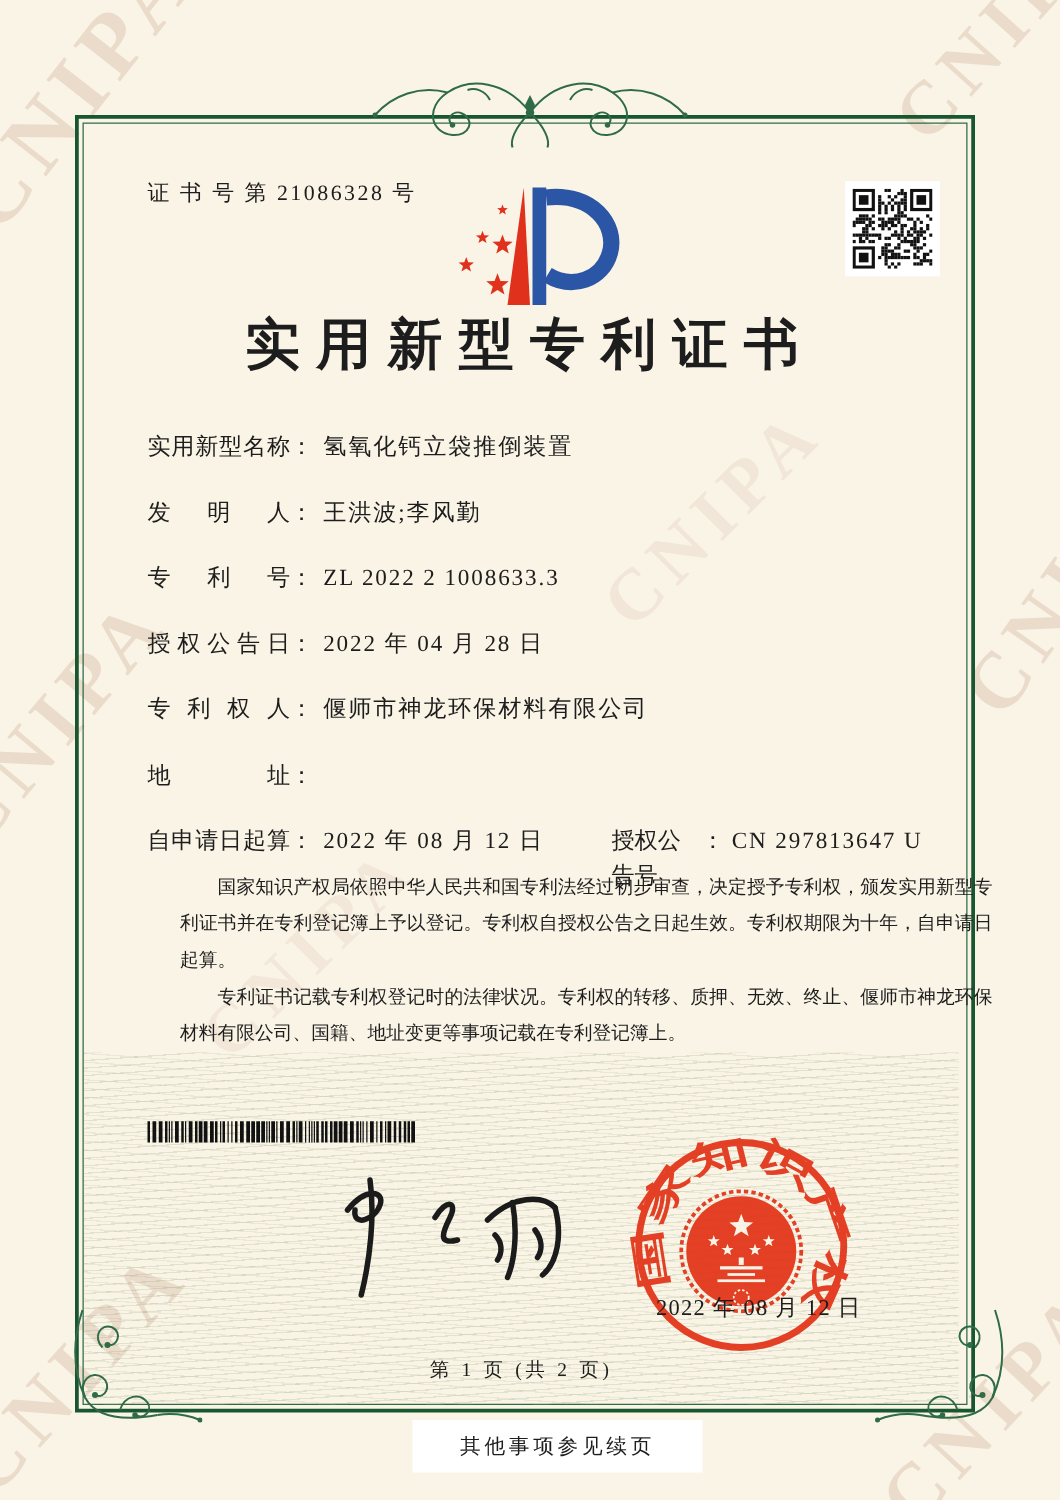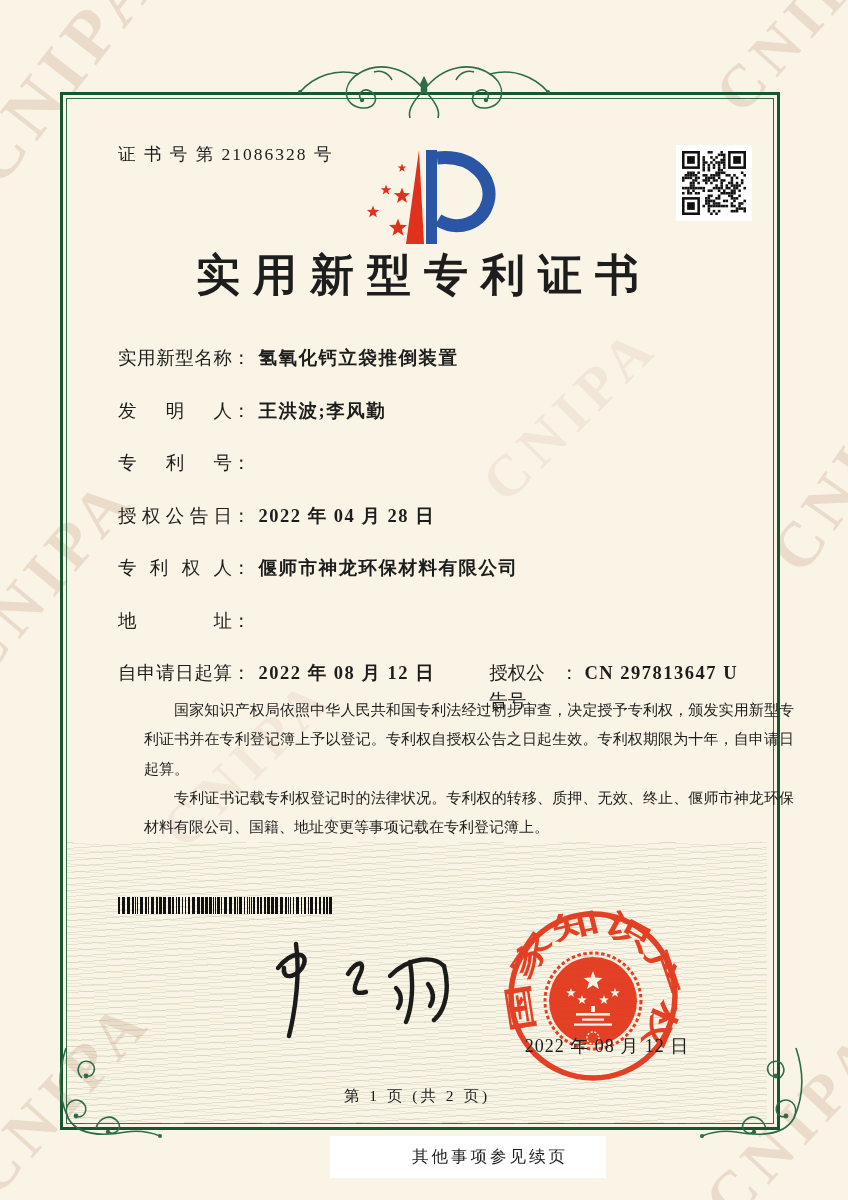--- a/index.html
+++ b/index.html
@@ -66,21 +66,21 @@
   .title{
     position:absolute;left:0;top:246px;width:100%;
     text-align:center;font-size:44px;font-weight:bold;
     letter-spacing:13px;z-index:4;
   }
   
   .fields{position:absolute;left:118px;top:344px;width:620px;z-index:4;font-size:18.5px;}
   .row{display:flex;margin-bottom:24.5px;line-height:28px;}
   .flabel{width:114px;text-align:justify;text-align-last:justify;flex:none;}
   .colon{flex:none;margin-right:8px;}
-  .fvalue{letter-spacing:1.5px;white-space:nowrap;font-weight:bold;}
+  .fvalue{letter-spacing:1.5px;white-space:nowrap;}
   .grant2{margin-left:54px;display:flex;}
   .grant2 .colon{margin-right:6px;}
   
   .paras{
     position:absolute;left:100px;top:696px;width:650px;z-index:4;
     font-size:15px;line-height:1.95;text-align:justify;margin-left:44px;
   }
   .paras p{margin:0;text-indent:2em;}
   
   .barcode{
@@ -96,21 +96,21 @@
     position:absolute;left:512px;top:1034px;width:190px;text-align:center;
     font-size:18px;color:#1c1c1c;z-index:6;letter-spacing:1px;white-space:nowrap;
   }
   .page-num{
     position:absolute;left:60px;top:1086px;width:714px;text-align:center;
     font-size:15.5px;letter-spacing:3px;z-index:4;
   }
   .cont-box{
     position:absolute;left:330px;top:1136px;width:232px;height:42px;
     background:#ffffff;display:flex;align-items:center;justify-content:center;
-    font-size:16.5px;letter-spacing:3px;z-index:4;padding-left:44px;
+    font-size:16.5px;letter-spacing:3px;z-index:4;
   }
   
   .top-ornament{position:absolute;left:292px;top:58px;z-index:3;}
   .corner{position:absolute;z-index:3;}
   .corner.bl{left:52px;top:1044px;}
   .corner.br{left:700px;top:1044px;transform:scaleX(-1);}
 </style>
 </head>
 <body>
 
@@ -412,20 +412,21 @@
       <span class="fvalue">氢氧化钙立袋推倒装置</span>
     </div>
     <div class="row">
       <span class="flabel">发明人</span>
         <span class="colon">：</span>
       <span class="fvalue">王洪波;李风勤</span>
     </div>
     <div class="row">
       <span class="flabel">专利号</span>
         <span class="colon">：</span>
+      <span class="fvalue">ZL 2022 2 1008633.3</span>
     </div>
     <div class="row">
       <span class="flabel">授权公告日</span>
         <span class="colon">：</span>
       <span class="fvalue">2022 年 04 月 28 日</span>
     </div>
     <div class="row">
       <span class="flabel">专利权人</span>
         <span class="colon">：</span>
       <span class="fvalue">偃师市神龙环保材料有限公司</span>

